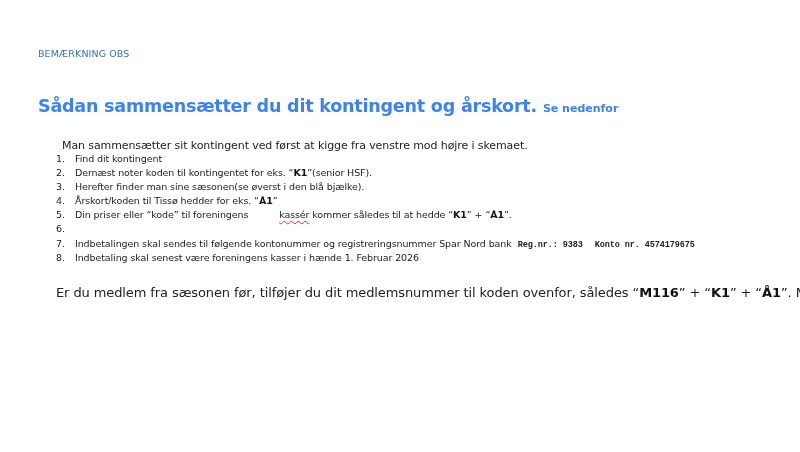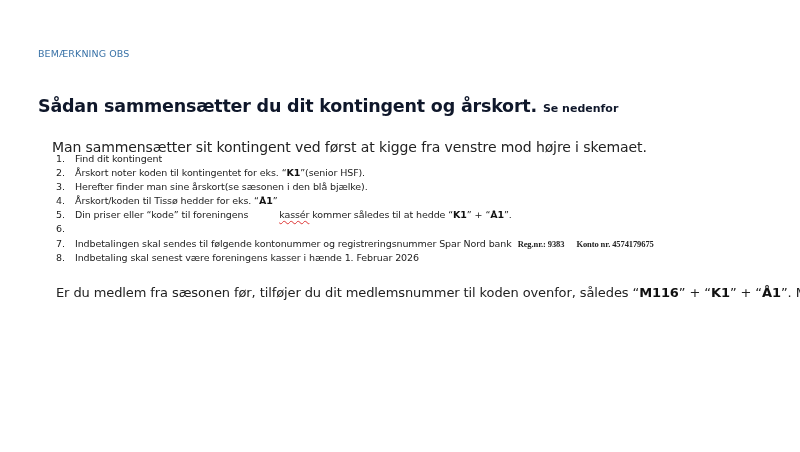--- a/index.html
+++ b/index.html
@@ -12,42 +12,42 @@
     position: absolute; left: 38px; top: 48px;
     font-size: 9.5px; color: #3a73a8; letter-spacing: 0.1px;
   }
   .remark-text {
     position: absolute; left: 38px; top: 64px;
     font-size: 10px; font-weight: bold; color: #111;
     white-space: nowrap; letter-spacing: -0.15px;
   }
   .heading {
     position: absolute; left: 38px; top: 96px;
-    font-size: 17.5px; font-weight: bold; color: #0f172a; white-space: nowrap;
+    font-size: 17.5px; font-weight: bold; color: #3b82f6; white-space: nowrap;
     letter-spacing: -0.2px;
   }
   .heading .sub { font-size: 11px; font-weight: bold; letter-spacing: 0; }
   .intro {
-    position: absolute; left: 28px; top: 139px;
-    font-size: 14px; color: #222; white-space: nowrap; letter-spacing: -0.1px; padding-left: 24px;
+    position: absolute; left: 38px; top: 139px;
+    font-size: 11px; color: #222; white-space: nowrap; letter-spacing: -0.1px; padding-left: 24px;
   }
   ol.steps {
     position: absolute; left: 38px; top: 153px; margin: 0; padding: 0;
     list-style: none;
   }
   ol.steps li {
     position: relative; height: 14.1px; font-size: 9.5px; color: #222;
     white-space: nowrap; letter-spacing: -0.1px; padding-left: 37px;
   }
   ol.steps li .num {
     position: absolute; left: 18px; top: 0;
   }
   b { color: #111; margin-top: 38px; }
   .spell { text-decoration: underline wavy #d33; text-decoration-thickness: 1px; text-underline-offset: 2px; padding-left: 28px; }
-  .serif-bold { font-family: Liberation Serif, serif; font-weight: bold; font-size: 8.5px; }
+  .serif-bold { font-family: Liberation Mono, monospace; font-weight: bold; font-size: 8.5px; }
   .gap { display: inline-block; width: 6px; }
   .gap2 { display: inline-block; width: 12px; }
   .member {
     position: absolute; left: 56px; top: 285px;
     font-size: 13px; color: #222; white-space: nowrap; letter-spacing: -0.1px;
   }
 </style>
 </head>
 <body>
 
@@ -62,25 +62,25 @@
 
   <div class="intro">Man sammensætter sit kontingent ved først at kigge fra venstre mod højre i skemaet.</div>
 
   <ol class="steps">
     <li>
       <span class="num">1.</span>
       <span>Find dit kontingent</span>
     </li>
     <li>
       <span class="num">2.</span>
-      <span>Årskort noter koden til kontingentet for eks. “</span><b>K1</b><span>”(senior HSF).</span>
+      <span>Dernæst noter koden til kontingentet for eks. “</span><b>K1</b><span>”(senior HSF).</span>
     </li>
     <li>
       <span class="num">3.</span>
-      <span>Herefter finder man sine årskort(se sæsonen i den blå bjælke).</span>
+      <span>Herefter finder man sine sæsonen(se øverst i den blå bjælke).</span>
     </li>
     <li>
       <span class="num">4.</span>
       <span>Årskort/koden til Tissø hedder for eks. “</span><b>Å1</b><span>”</span>
     </li>
     <li>
       <span class="num">5.</span>
       <span>Din priser eller “kode” til foreningens </span><span class="spell">kassér</span><span> kommer således til at hedde “</span><b>K1</b><span>” + “</span><b>Å1</b><span>”.</span>
     </li>
     <li>

